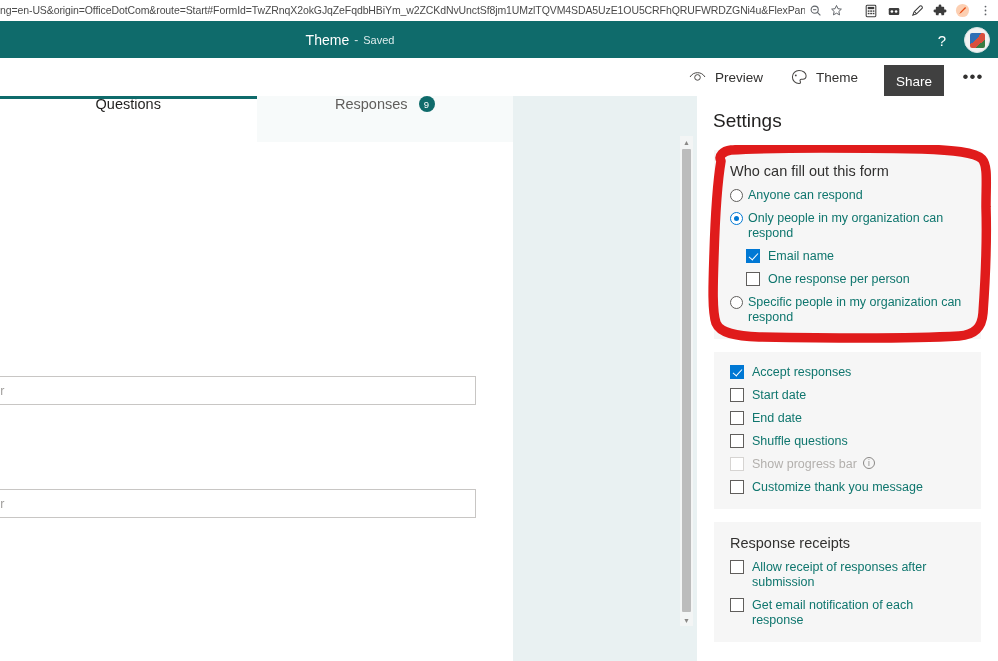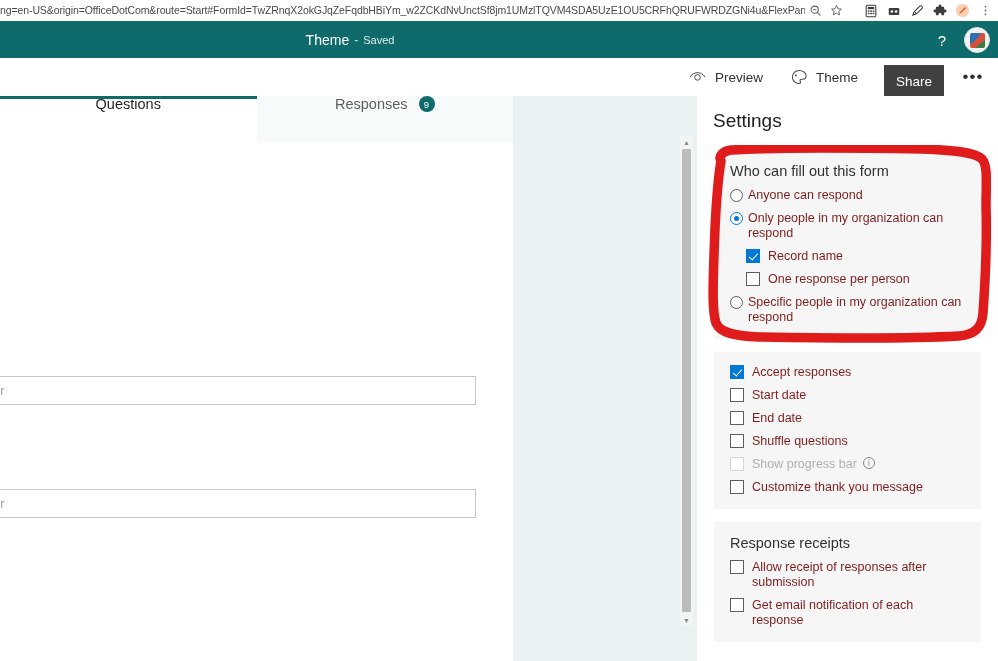--- a/index.html
+++ b/index.html
@@ -207,21 +207,21 @@
   .card-heading {
     font-size: 14.5px; color: #323130;
     margin: 0 0 9px 0; font-weight: normal;
   }
   .opt-row {
     display: flex; align-items: flex-start;
     margin-bottom: 8px;
     cursor: pointer;
   }
   .opt-row:last-child { margin-bottom: 0; }
-  .opt-label { font-size: 12.5px; color: #7f1d1d; line-height: 15px; }
+  .opt-label { font-size: 12.5px; color: #0f766e; line-height: 15px; }
   .opt-label.disabled { color: #b3b0ad; }
   .indent-1 { margin-left: 16px; }
 
   
   .radio {
     flex: 0 0 auto;
     width: 13px; height: 13px; border-radius: 50%;
     border: 1.3px solid #605e5c;
     background: #ffffff;
     margin-right: 5px; margin-top: 1px;
@@ -413,21 +413,21 @@
         <span class="opt-label">Anyone can respond</span>
       </div>
 
       <div class="opt-row">
         <span class="radio checked"></span>
         <span class="opt-label">Only people in my organization can respond</span>
       </div>
 
       <div class="opt-row indent-1">
         <span class="cbox checked"></span>
-        <span class="opt-label">Record name</span>
+        <span class="opt-label">Email name</span>
       </div>
 
       <div class="opt-row indent-1">
         <span class="cbox"></span>
         <span class="opt-label">One response per person</span>
       </div>
 
       <div class="opt-row">
         <span class="radio"></span>
         <span class="opt-label">Specific people in my organization can respond</span>

